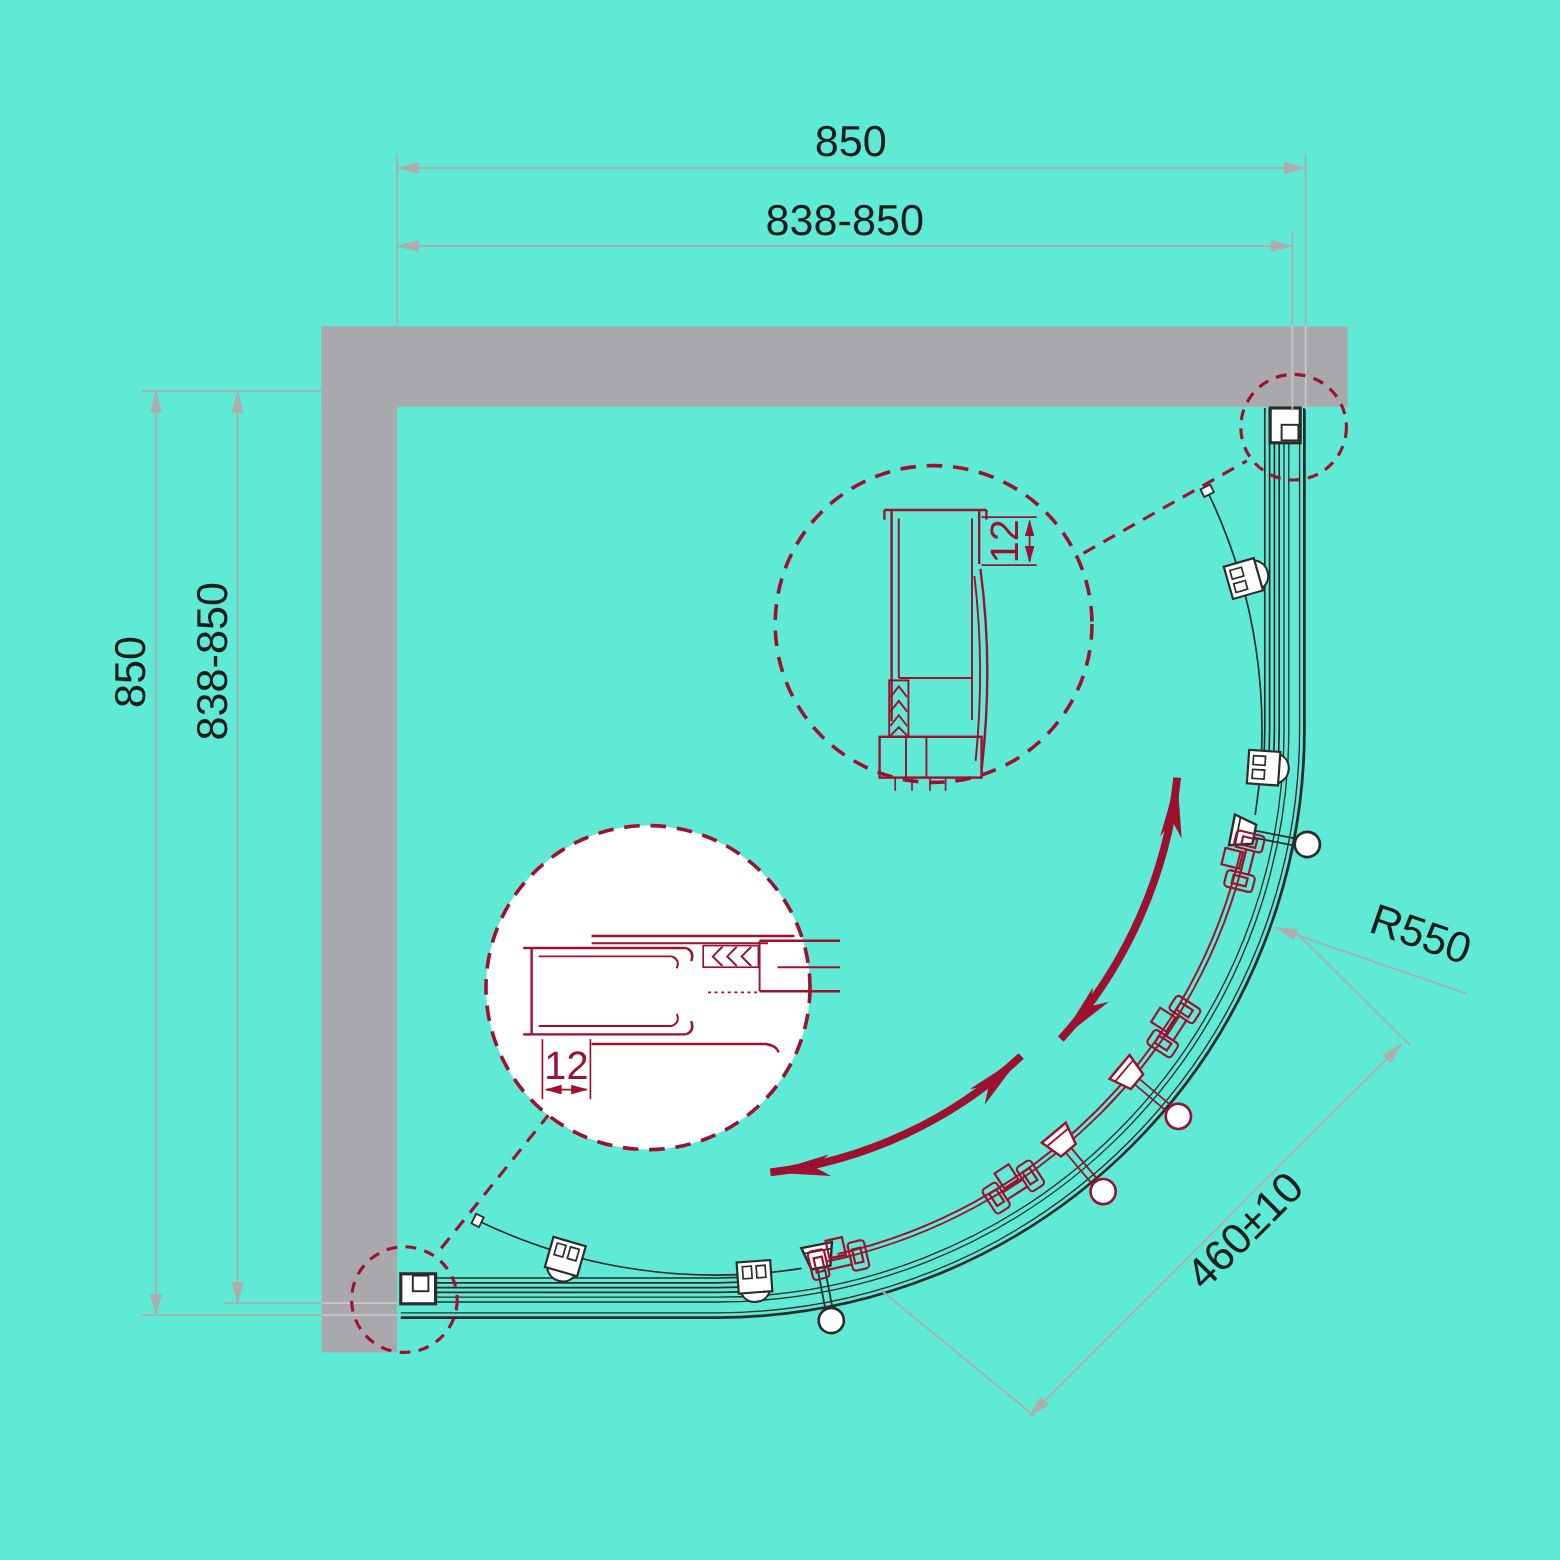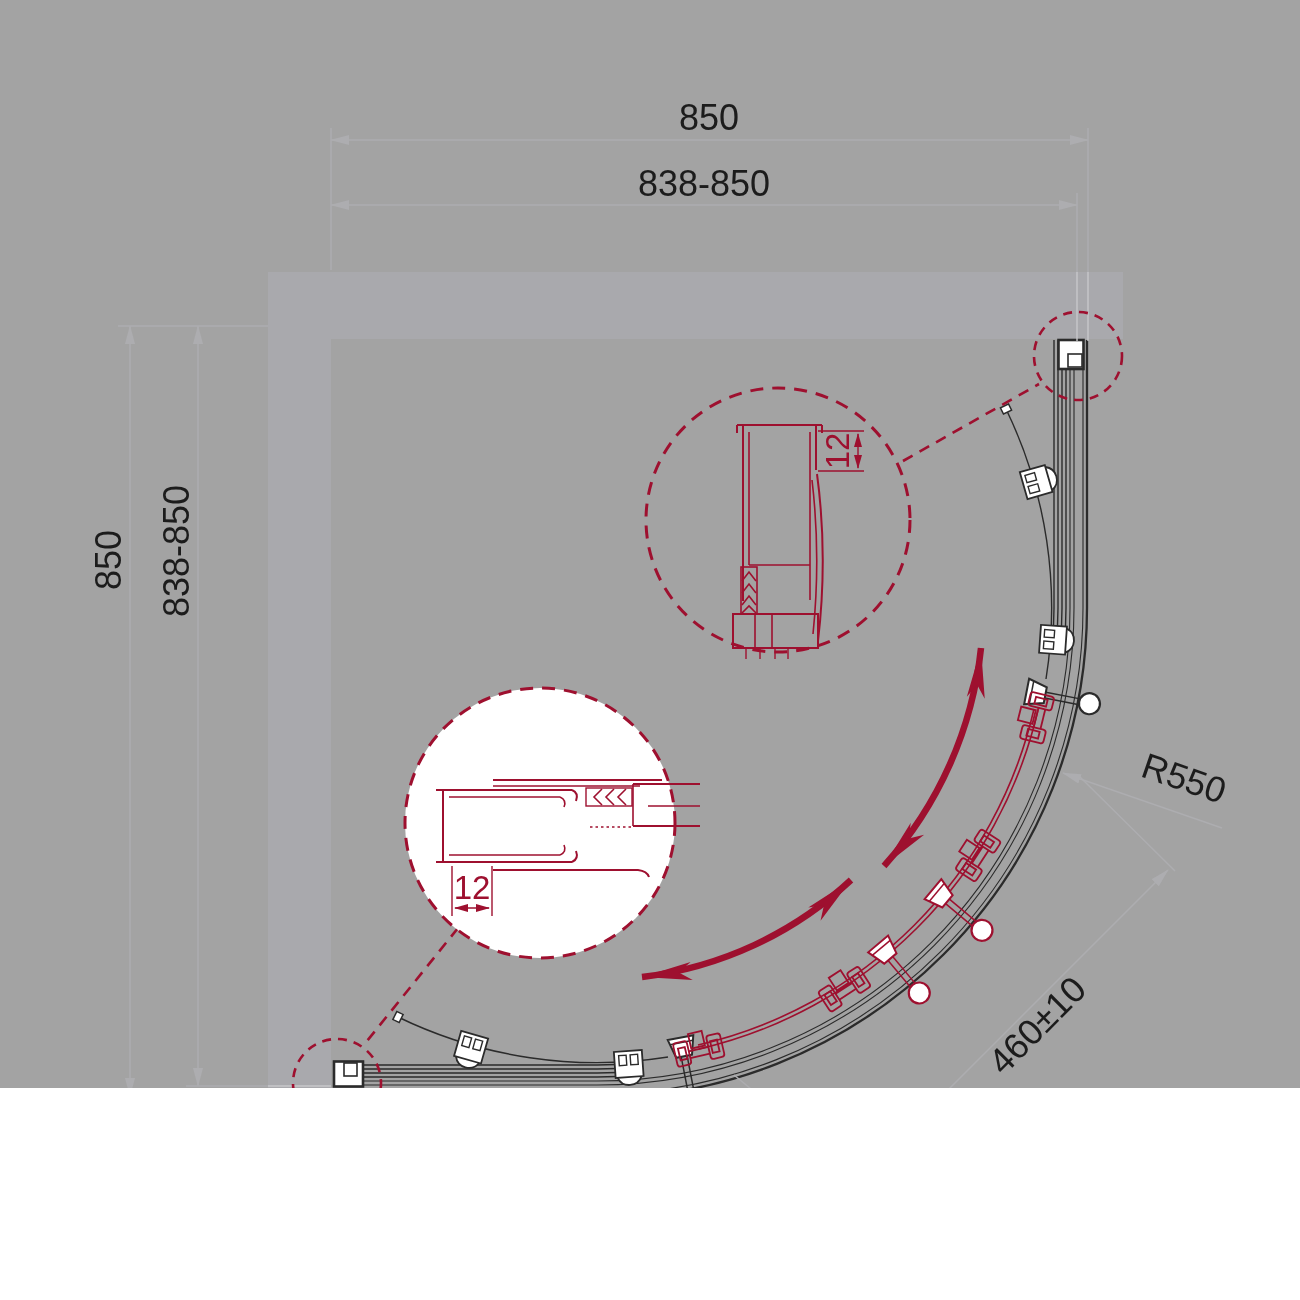--- a/index.html
+++ b/index.html
@@ -1,16 +1,16 @@
 <!DOCTYPE html>
 <html><head>
 <meta charset="utf-8">
 <style>
   html,body{margin:0;padding:0;background:#ffffff;}
-  #stage{position:relative;width:1300px;height:1088px;background:#a3a3a3;overflow:hidden;}
+  #stage{position:relative;width:1300px;height:1300px;background:#5eead4;overflow:hidden;}
   svg{display:block;}
   text{font-family:"Liberation Sans","DejaVu Sans",sans-serif;fill:#1c1c1c;}
   .dimtxt{font-size:36px;}
   .dettxt{font-size:33px;fill:#9E102F;}
   .blk{stroke:#2b2b2b;fill:none;}
   .crm{stroke:#9E102F;fill:none;}
   .gry{stroke:#ADADB0;fill:none;}
   .gry-lite{stroke:#C8C8CB;fill:none;}
 </style>
 </head>

